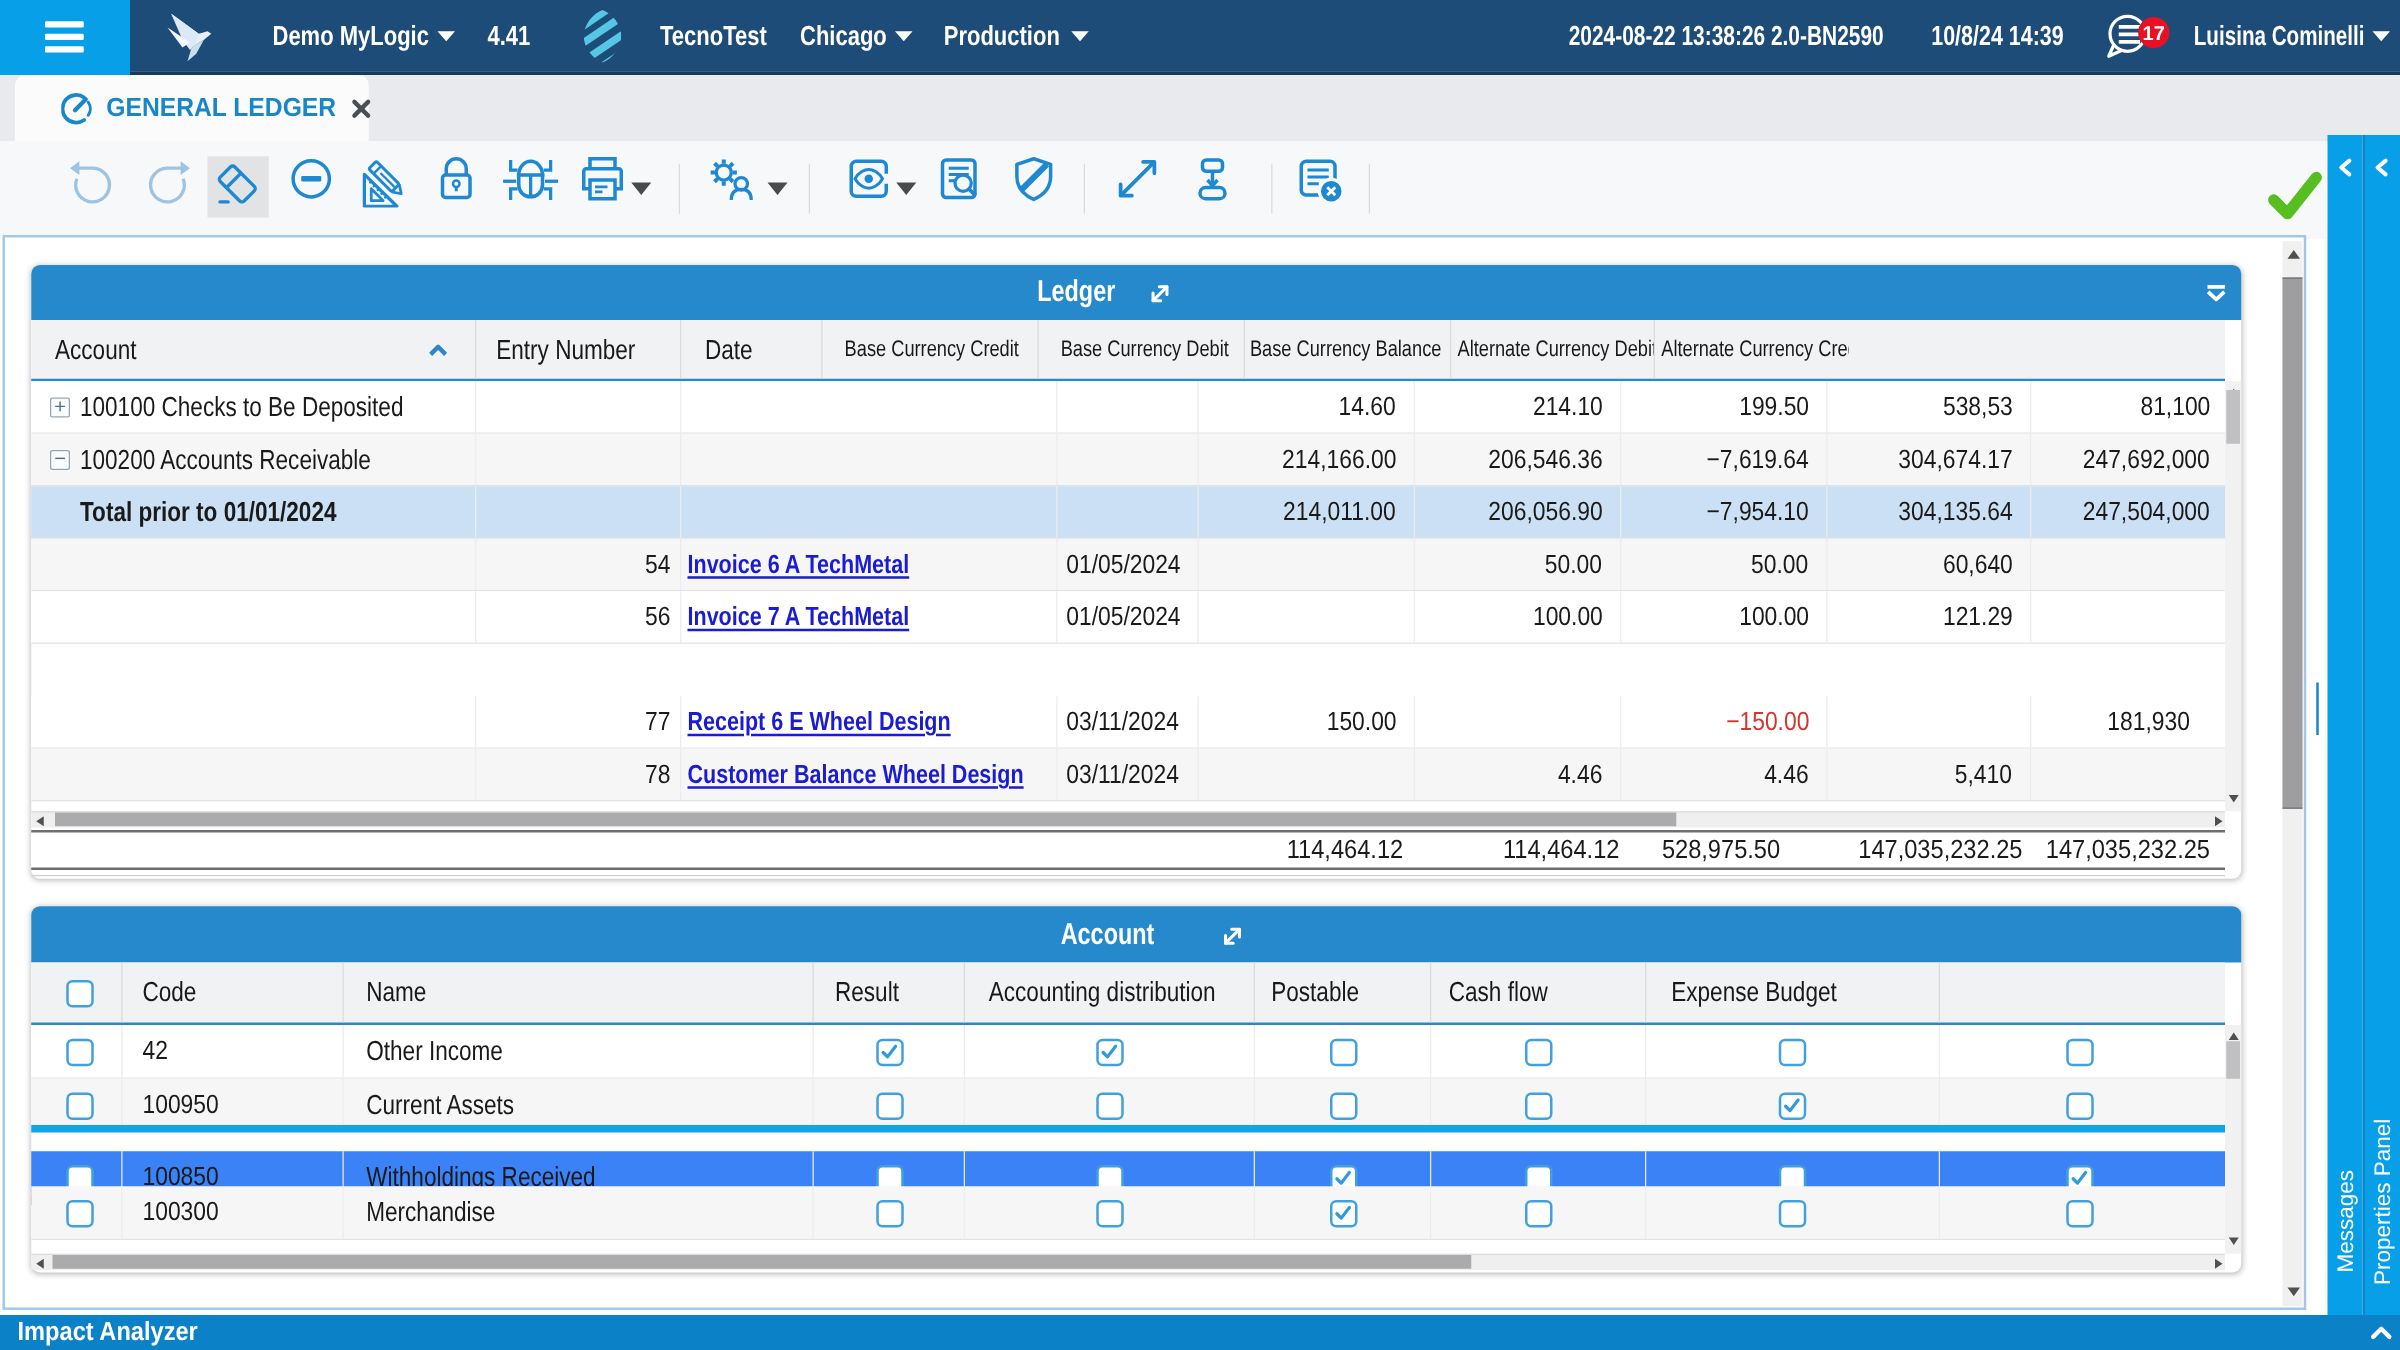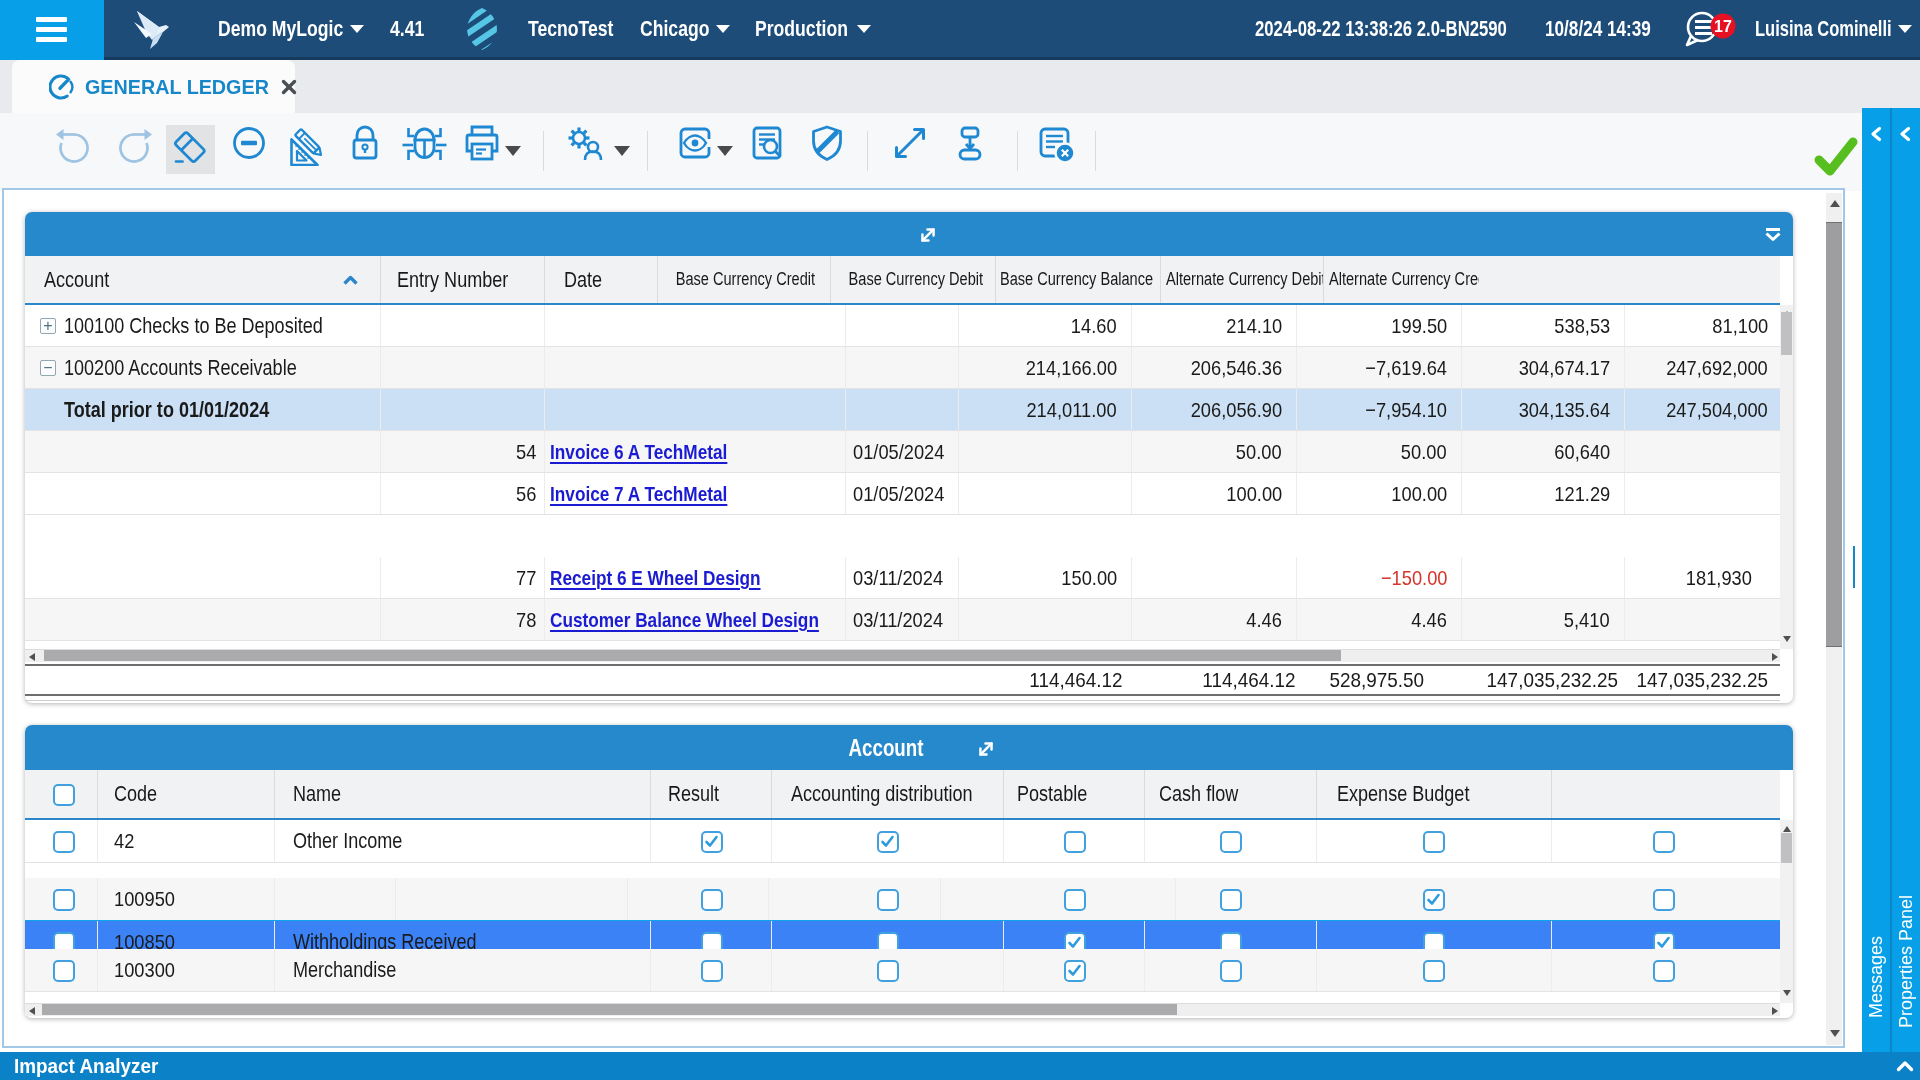--- a/index.html
+++ b/index.html
@@ -260,20 +260,21 @@
   </svg>
   <div class="sep" style="left:1095px"></div>
 
   <svg class="abs" style="left:1814px;top:22px" width="44" height="44" viewBox="0 0 44 44">
     <path d="M5 25 L16 36 L39 7" fill="none" stroke="#56BE1E" stroke-width="9" stroke-linecap="round" stroke-linejoin="round"></path>
   </svg>
 </div>
 <div id="content"></div>
 <div id="ledger" class="panel" style="top:212px;height:491px">
 <div class="phead" style="height:44px"></div>
+<span class="ptitle" style="left:0;width:1672px;text-align:center;top:7px;height:30px;line-height:30px"><span class="cx" style="font-size:24px;transform:scaleX(0.78);transform-origin:center center;">Ledger</span></span>
 <svg class="abs" style="left:893px;top:13px" width="20" height="20" viewBox="0 0 18 18">
 <g stroke="#fff" stroke-width="2.2" fill="none" stroke-linecap="round" stroke-linejoin="round">
 <line x1="4" y1="14" x2="14" y2="4"></line>
         <path d="M8.5 4 H14 V9.5"></path>
         <path d="M9.5 14 H4 V8.5"></path>
       </g>
     </svg>
 <svg class="abs" style="left:1739px;top:15px" width="18" height="16" viewBox="0 0 18 16">
 <line x1="2" y1="2.5" x2="16" y2="2.5" stroke="#fff" stroke-width="3"></line>
 <path d="M2.5 6.5 L9 12.5 L15.5 6.5" fill="none" stroke="#fff" stroke-width="3" stroke-linejoin="round"></path>
@@ -438,23 +439,24 @@
       <div class="cb" style="left:852px;top:11px">
         <svg style="position:absolute;left:1px;top:1px" width="15" height="15" viewBox="0 0 15 15">
           <path d="M2.5 8 L6 11.5 L12.5 3" fill="none" stroke="#2E9BE0" stroke-width="2.6" stroke-linecap="round" stroke-linejoin="round"></path>
         </svg>
       </div>
       <div class="cb" style="left:1039px;top:11px"></div>
       <div class="cb" style="left:1195px;top:11px"></div>
       <div class="cb" style="left:1398px;top:11px"></div>
       <div class="cb" style="left:1628px;top:11px"></div>
     </div>
-<div class="tr" style="top:153px;height:43px;background:#F6F6F7;border-bottom:1px solid #0ea5e9;line-height:42px;position:absolute">
+<div class="tr" style="top:138px;height:43px;background:#F6F6F7;border-bottom:6px solid #0ea5e9;line-height:42px;position:absolute">
       <div class="td" style="width:73px"></div>
       <div class="td" style="width:177px;padding-left:16px"><span class="cx" style="font-size:21px;transform:scaleX(0.87);transform-origin:left center;">100950</span></div>
+      <div class="td" style="width:376px;padding-left:18px"><span class="cx" style="font-size:22px;transform:scaleX(0.82);transform-origin:left center;">Current Assets</span></div>
       <div class="td" style="width:121px;"></div>
       <div class="td" style="width:232px;"></div>
       <div class="td" style="width:141px;"></div>
       <div class="td" style="width:172px;"></div>
       <div class="td" style="width:235px;"></div>
       <div class="td" style="width:228px;border-right:none;"></div>
       <div class="cb" style="left:28px;top:11px"></div>
       <div class="cb" style="left:676px;top:11px"></div>
       <div class="cb" style="left:852px;top:11px"></div>
       <div class="cb" style="left:1039px;top:11px"></div>

